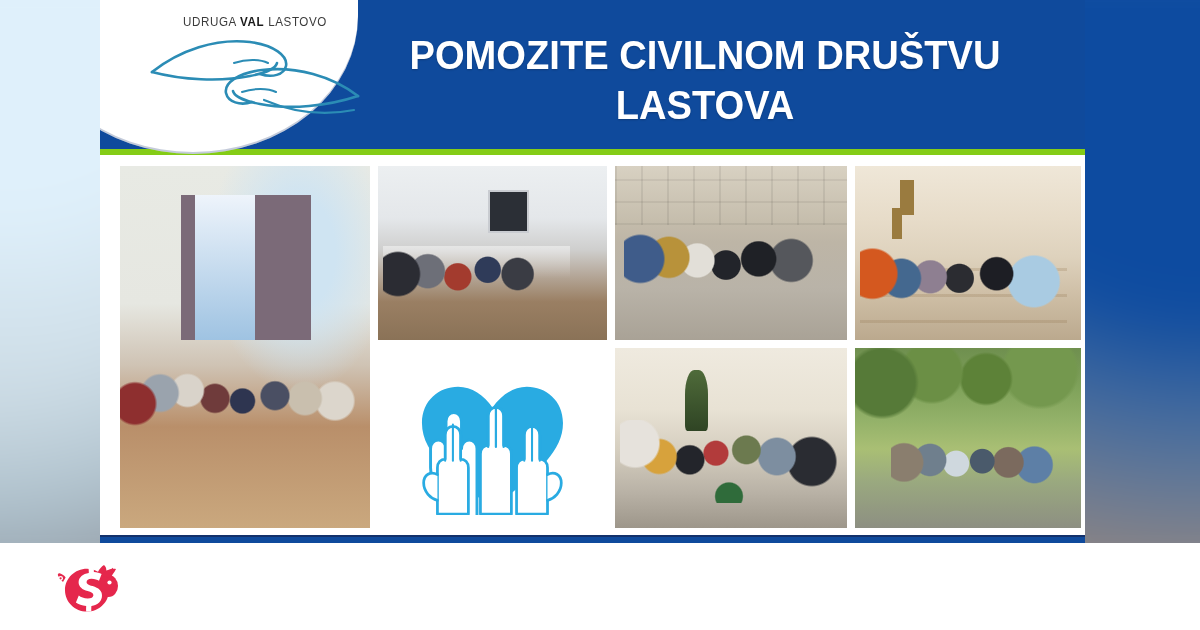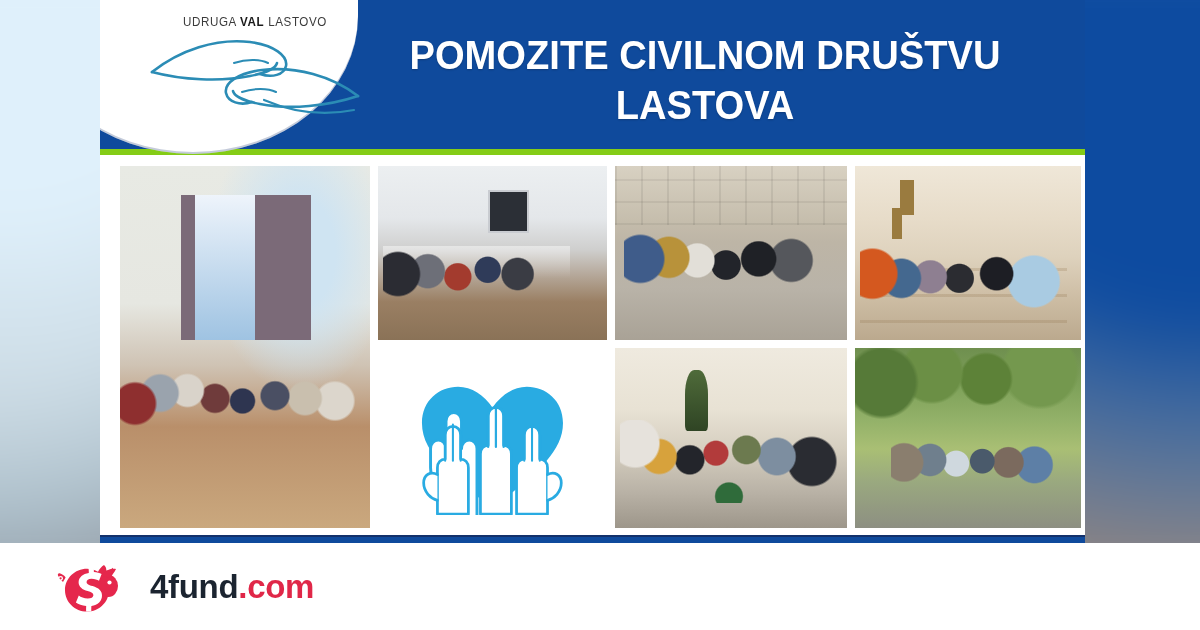--- a/index.html
+++ b/index.html
@@ -420,18 +420,15 @@
           <circle cx="8.6" cy="19.3" r="1.1" fill="#e5274c"></circle>
           <path d="M52,6 C49.5,7.6 47.4,10 46,12.8 C42.8,10.9 39,9.8 35,9.8 C22.8,9.8 13,19.4 13,31.2 C13,43 22.8,52.6 35,52.6 C47.2,52.6 57,43 57,31.2 C57,28.2 56.4,25.4 55.2,22.8 C57.5,21 59.4,18.5 60.4,15.6 C61.2,13.3 61.3,10.9 60.8,8.7 C59.1,10.4 56.8,11.5 54.3,11.6 C54.5,9.6 53.7,7.5 52,6 Z"></path>
           <ellipse cx="56.5" cy="27" rx="9.5" ry="11"></ellipse>
           <path d="M49,17 C53,11.5 59,9 64,10 C62.5,13.5 60,16.5 57,18.5 Z"></path>
         </g>
         <circle cx="57.5" cy="23.5" r="2.1" fill="#ffffff"></circle>
         <g fill="#ffffff">
           <path d="M36.5,9 C36.5,9 37,12.5 36.8,14 C31,14.8 26.6,18.4 26.6,23.2 C26.6,27.8 30.4,30.6 35.6,32.1 C39.4,33.2 41.4,34.2 41.4,36.3 C41.4,38.3 39.2,39.6 35.8,39.6 C31.9,39.6 28.8,38.2 26.8,36.6 L23.9,43.6 C26.3,45.4 30.1,46.7 34.2,47 C34.2,47 34,50.6 34.2,52.4 L39.4,52.4 C39.2,50.4 39.4,47 39.4,47 C46,46.1 50,42 50,36.6 C50,31.9 46.7,29 40.6,27.1 C36.1,25.7 34.6,24.8 34.6,22.9 C34.6,21.2 36.2,19.8 39.5,19.8 C42.8,19.8 45.4,20.8 47,21.8 L49.6,15 C47.6,13.9 45.1,13.1 41.9,12.9 C41.9,12.9 41.8,10.3 41.9,9 Z"></path>
         </g>
       </svg>
-      <div class="brand">
-        <span>4fund</span><span class="dotcom">.com</span>
-      </div>
     </div>
   </div>
 </div>
 
 </body></html>

